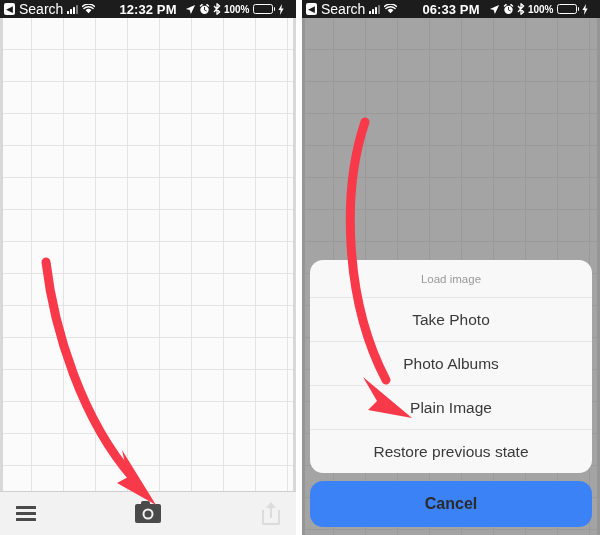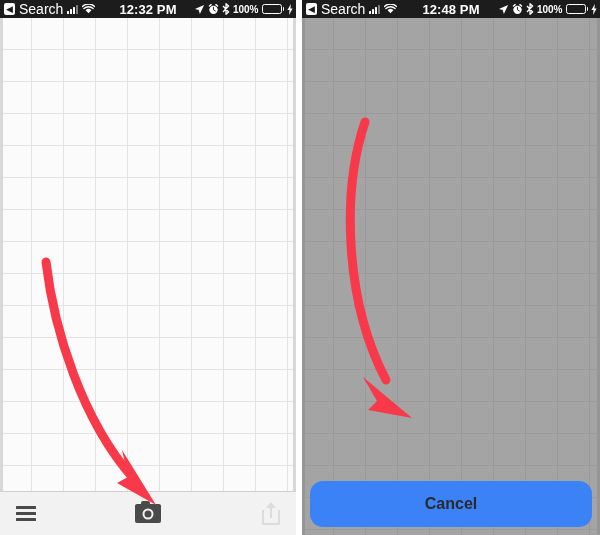--- a/index.html
+++ b/index.html
@@ -56,21 +56,21 @@
     text-align: center;
     font-size: 13px;
     font-weight: bold;
     letter-spacing: 0.1px;
     pointer-events: none;
   }
   .sb-right {
     display: flex;
     align-items: center;
     gap: 3px;
-    padding-right: 3px;
+    padding-right: 12px;
     flex: 1 1 0;
     justify-content: flex-end;
     position: relative;
     z-index: 2;
   }
   .back-chip {
     display: inline-flex;
     align-items: center;
     justify-content: center;
     width: 11px;
@@ -398,21 +398,21 @@
             <i></i>
             <i></i>
             <i></i>
           </span>
         <svg width="13" height="10" viewBox="0 0 13 10">
           <path d="M6.5 9.2 L3.6 6.2 A4.1 4.1 0 0 1 9.4 6.2 Z" fill="#ffffff"></path>
           <path d="M1.9 4.6 A6.6 6.6 0 0 1 11.1 4.6" stroke="#ffffff" stroke-width="1.4" fill="none" stroke-linecap="round"></path>
           <path d="M0.4 2.5 A8.9 8.9 0 0 1 12.6 2.5" stroke="#ffffff" stroke-width="1.4" fill="none" stroke-linecap="round"></path>
         </svg>
       </div>
-      <div class="sb-center">12:48 PM</div>
+      <div class="sb-center">06:33 PM</div>
       <div class="sb-right">
         <svg width="11" height="11" viewBox="0 0 12 12">
           <path d="M11 1 L1 5.4 L5.1 6.6 L6.4 11 Z" fill="#ffffff"></path>
         </svg>
         <svg width="11" height="11" viewBox="0 0 12 12">
           <circle cx="6" cy="6.4" r="4.6" fill="#ffffff"></circle>
           <path d="M6 3.6 L6 6.4 L8 7.5" stroke="#1c1c1c" stroke-width="1" fill="none" stroke-linecap="round"></path>
           <path d="M1.6 2.2 L3.4 0.7 M10.4 2.2 L8.6 0.7" stroke="#ffffff" stroke-width="1.5" stroke-linecap="round"></path>
         </svg>
         <svg width="8" height="12" viewBox="0 0 8 12">
@@ -429,20 +429,27 @@
       </div>
     </div>
 
     <div class="canvas">
       <div class="canvas-edge-l"></div>
       <div class="canvas-edge-r"></div>
     </div>
     <div class="dim"></div>
 
     <div class="sheet-wrap">
+      <div class="sheet">
+        <div class="sheet-title">Load image</div>
+        <div class="sheet-row">Take Photo</div>
+        <div class="sheet-row">Photo Albums</div>
+        <div class="sheet-row">Plain Image</div>
+        <div class="sheet-row">Restore previous state</div>
+      </div>
       <div class="cancel-btn">Cancel</div>
     </div>
 
     <svg class="arrow-svg" viewBox="0 0 298 535">
       <path d="M63 122 C 40 190, 42 300, 84 380" stroke="#f7394a" stroke-width="9" fill="none" stroke-linecap="round"></path>
       <path d="M110 418 L66 410 L75 401 L61 377 Z" fill="#f7394a"></path>
     </svg>
   </div>
 
 </div>

